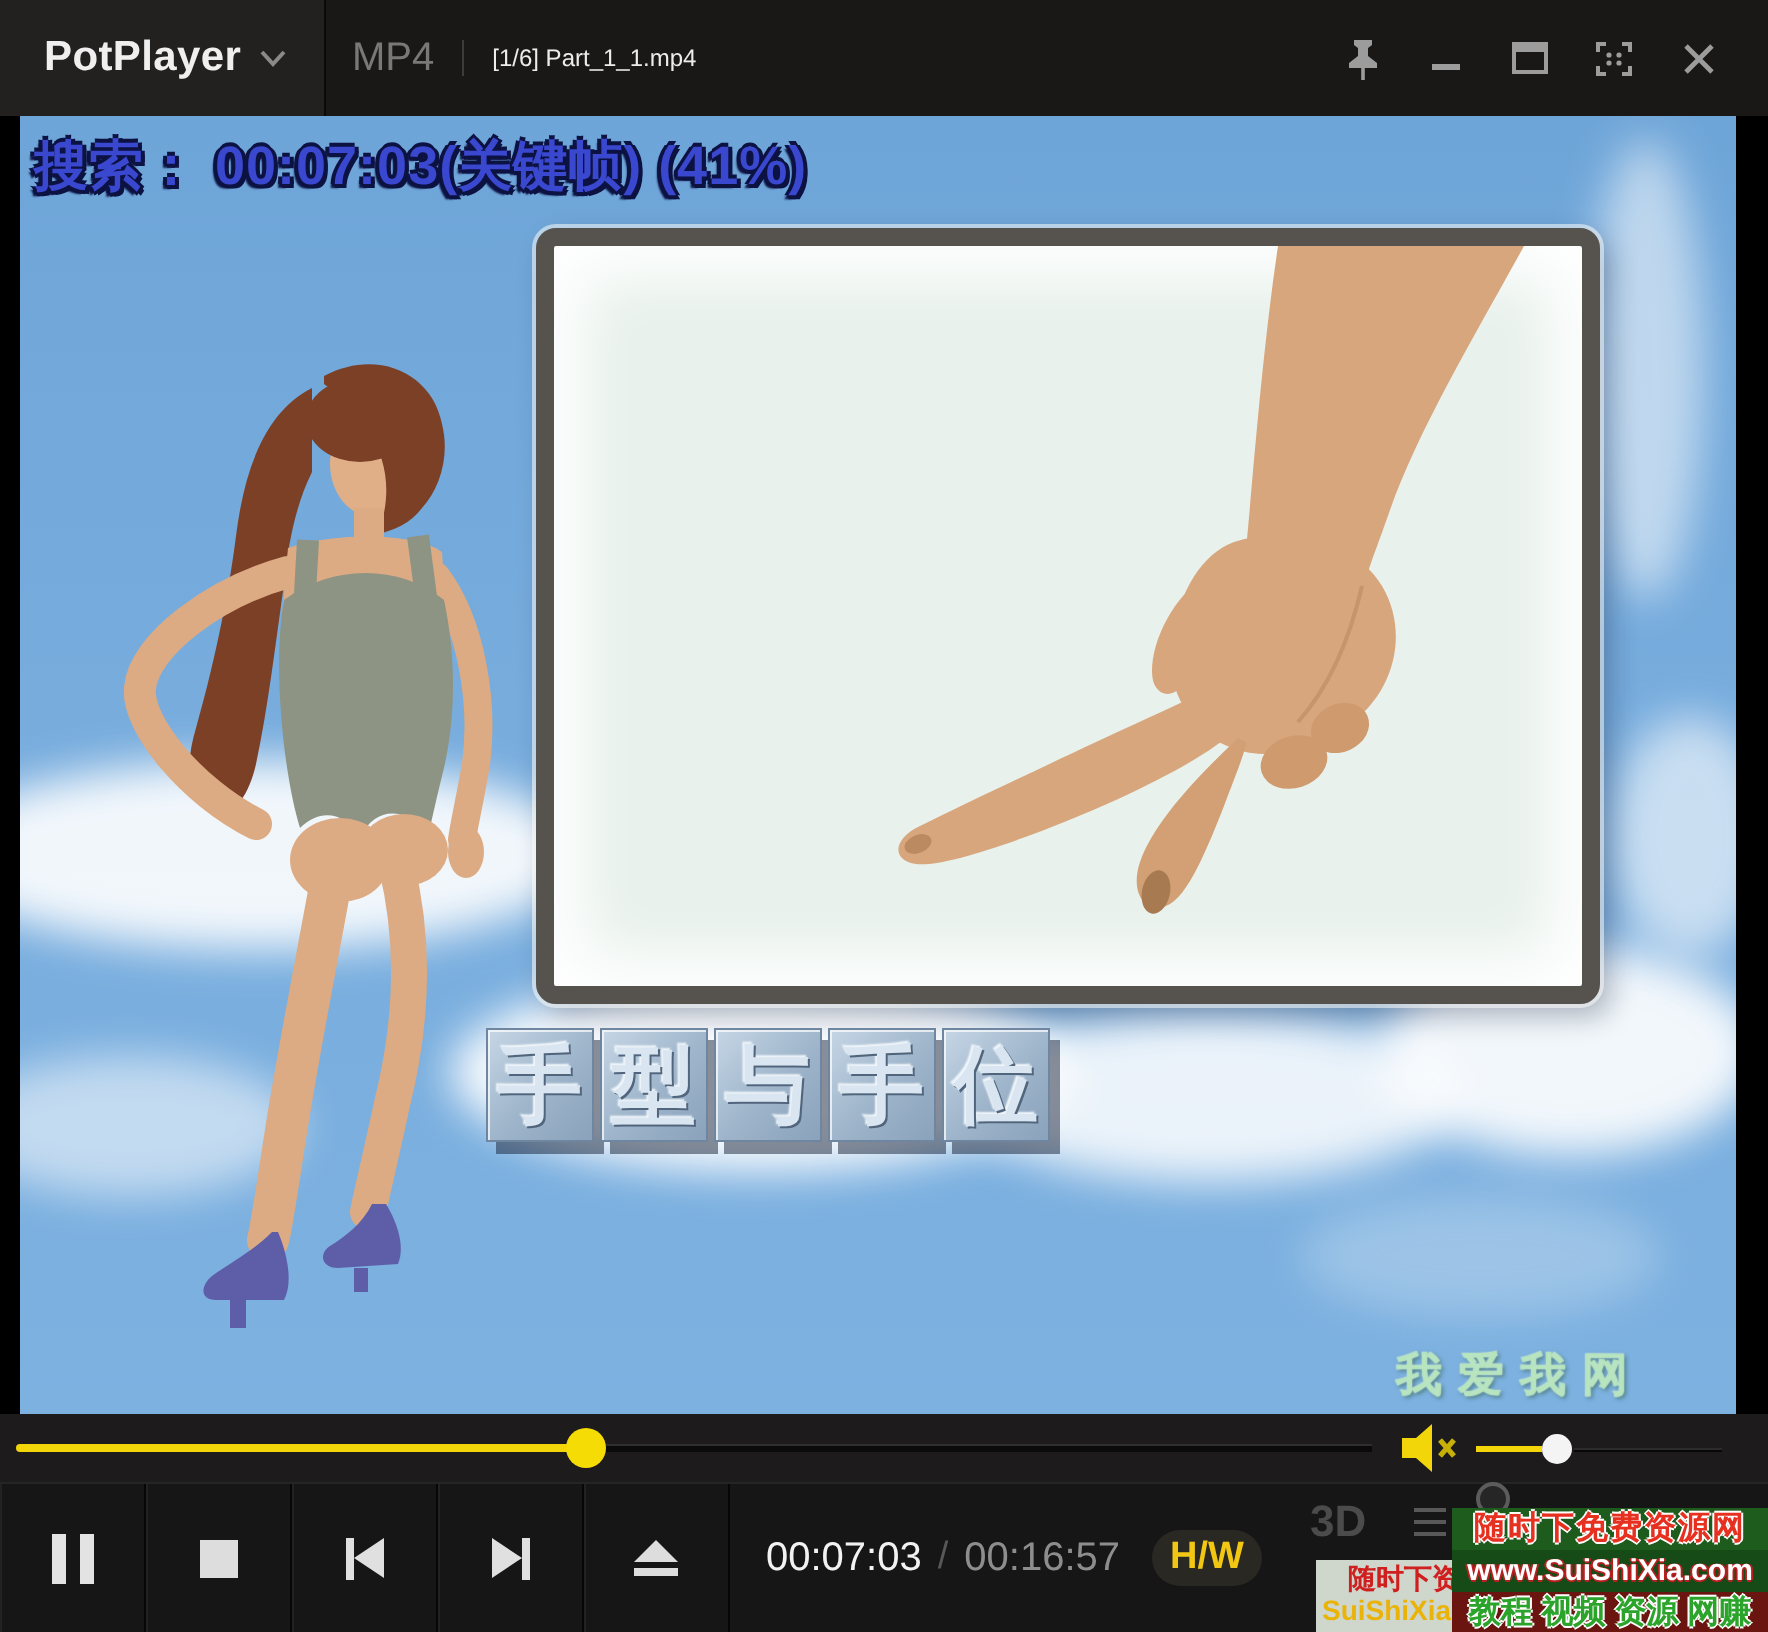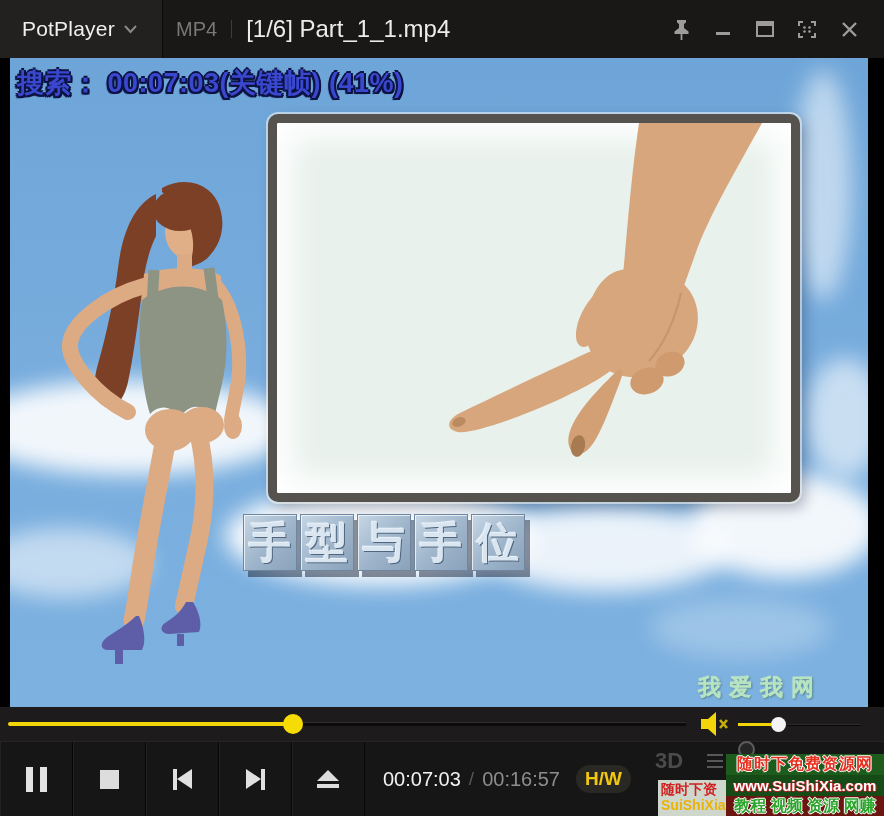--- a/index.html
+++ b/index.html
@@ -2,25 +2,25 @@
 <html><head>
 <meta charset="utf-8">
 <style>
   html,body{margin:0;padding:0;background:#0a0a0a;}
   *{box-sizing:border-box;font-family:"Liberation Sans",sans-serif;}
   .window{position:relative;width:884px;height:816px;background:#000;overflow:hidden;}
 
   
   .titlebar{position:absolute;left:0;top:0;width:884px;height:58px;background:#1a1817;display:flex;align-items:center;}
   .tb-left{width:163px;height:100%;background:#232020;border-right:1px solid #0a0909;display:flex;align-items:center;padding-left:22px;gap:9px;}
-  .tb-app{color:#efefef;font-size:21px;font-weight:normal;letter-spacing:.2px;}
+  .tb-app{color:#efefef;font-size:21px;font-weight:bold;letter-spacing:.2px;}
   .tb-mid{display:flex;align-items:center;gap:14px;padding-left:13px;}
   .tb-format{color:#787878;font-size:20px;}
   .tb-sep{width:1px;height:18px;background:#3c3c3c;}
-  .tb-title{color:#ececec;font-size:24px;}
+  .tb-title{color:#ececec;font-size:12px;}
   .tb-right{margin-left:auto;display:flex;align-items:center;padding-right:14px;}
   .tb-btn{width:42px;height:44px;display:flex;align-items:center;justify-content:center;cursor:pointer;}
   .tb-btn svg{display:block;}
 
   
   .videoarea{position:absolute;left:0;top:58px;width:884px;height:649px;background:#000;}
   .sky{position:absolute;left:10px;top:0;width:858px;height:649px;overflow:hidden;
        background:linear-gradient(180deg,#6ea5d8 0%,#77acdd 45%,#7db1e0 100%);}
   .cloud{position:absolute;background:#fff;border-radius:50%;filter:blur(11px);}
 
@@ -78,21 +78,21 @@
   .right-ctl{position:absolute;left:655px;top:741px;width:120px;height:40px;color:#4d4d4d;display:flex;align-items:center;gap:24px;}
   .threed{font-size:22px;font-weight:bold;color:#4b4b4b;}
   .hamb{display:flex;flex-direction:column;gap:4px;}
   .hamb i{display:block;width:16px;height:2px;background:#585858;}
   .gear-peek{position:absolute;left:738px;top:741px;width:17px;height:17px;border-radius:50%;
              border:2px solid #5c5c5c;background:#262626;z-index:5;}
 
   
   .wm-small{position:absolute;left:658px;top:780px;width:70px;height:36px;background:rgba(233,243,230,.88);
             z-index:10;overflow:hidden;padding:1px 3px;line-height:16px;white-space:nowrap;}
-  .wm-small .l1{color:#cf1f1f;font-size:14px;font-weight:bold;}
+  .wm-small .l1{color:#cf1f1f;font-size:14px;font-weight:bold;margin-left:13px;}
   .wm-small .l2{color:#eab308;font-size:14px;font-weight:bold;}
   .wm-large{position:absolute;left:726px;top:754px;width:158px;height:62px;z-index:11;}
   .wm-large .r{height:21px;display:flex;align-items:center;justify-content:center;font-weight:bold;white-space:nowrap;overflow:hidden;}
   .wm-r1{background:#1e5c1e;color:#e63020;font-size:16px;letter-spacing:1px;
          text-shadow:-1px 0 0 #fff,1px 0 0 #fff,0 -1px 0 #fff,0 1px 0 #fff;}
   .wm-r2{background:#164a16;color:#ffffff;font-size:15px;height:20px;
          text-shadow:-1px 0 0 #b52020,1px 0 0 #b52020,0 1px 0 #b52020;}
   .wm-r3{background:#6a1510;color:#2ca42c;font-size:16px;
          text-shadow:-1px 0 0 #fff,1px 0 0 #fff,0 -1px 0 #fff,0 1px 0 #fff;text-align:center;}
 </style>

